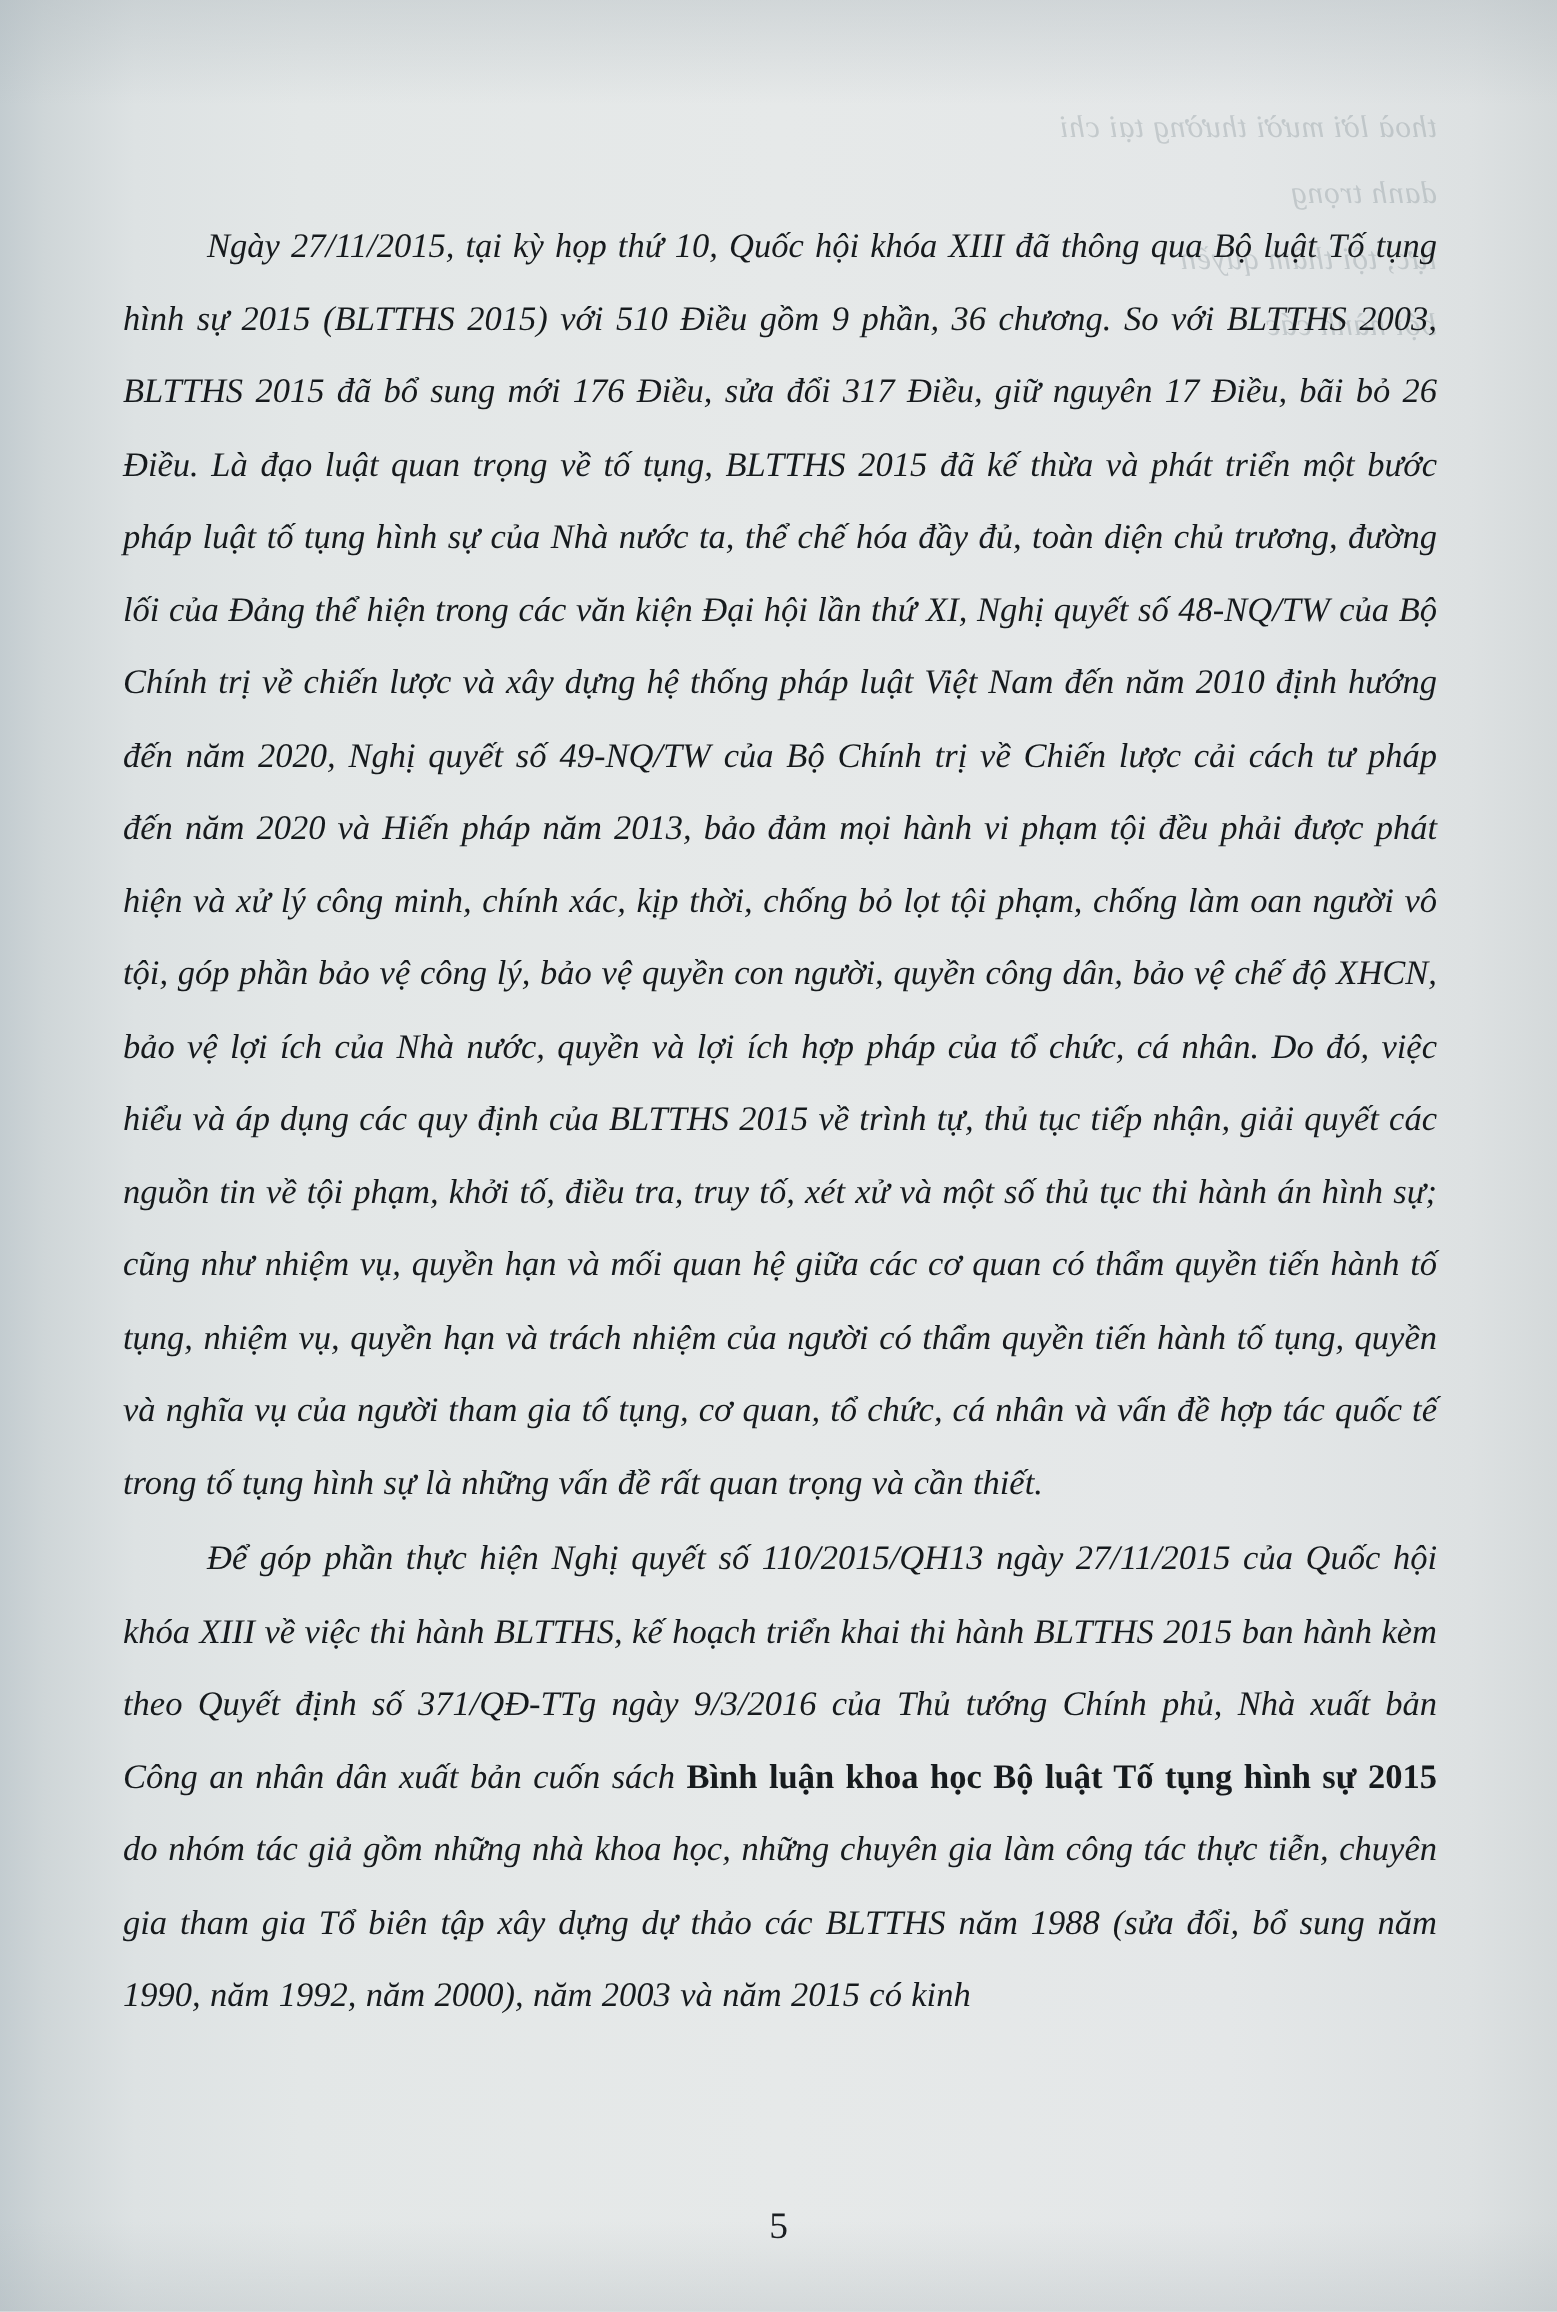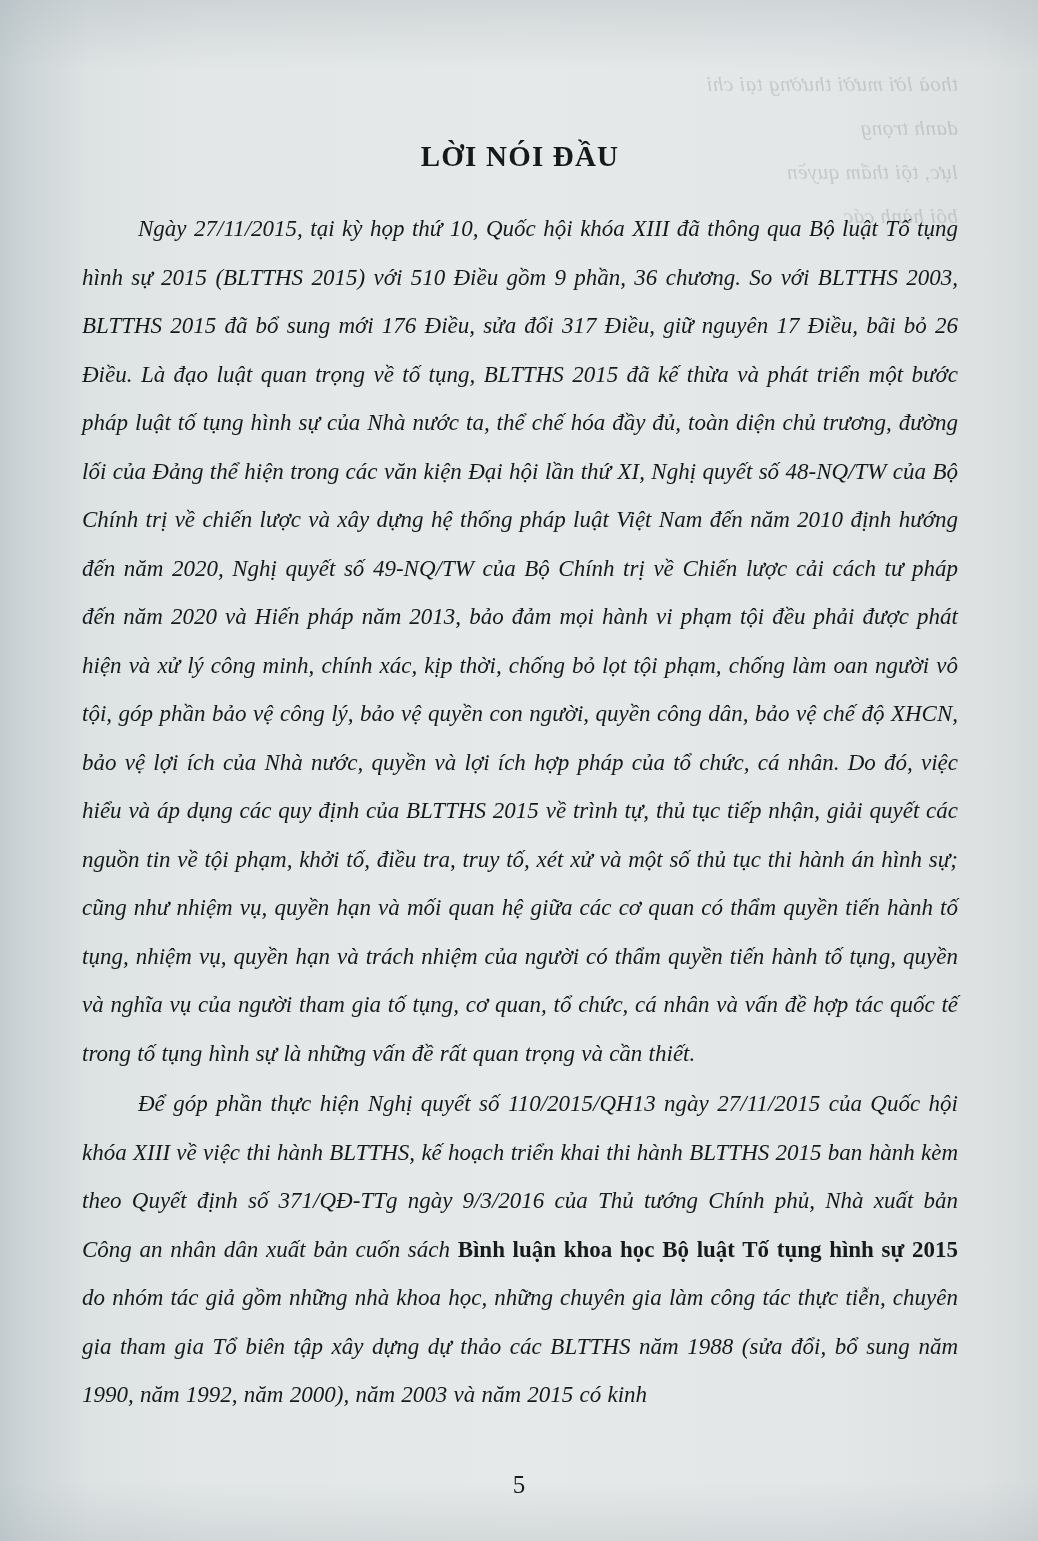--- a/index.html
+++ b/index.html
@@ -109,21 +109,20 @@
 
 <div class="page">
 
   <div class="bleed">thoà lời mười thường tại chi
 danh trọng
 lực, tội thẩm quyền
 bội hành các</div>
 
   <div class="content">
 
-    <h1 class="doc-title">LỜI NÓI ĐẦU</h1>
 
     <p class="para">Ngày 27/11/2015, tại kỳ họp thứ 10, Quốc hội khóa XIII đã thông qua Bộ luật Tố tụng hình sự 2015 (BLTTHS 2015) với 510 Điều gồm 9 phần, 36 chương. So với BLTTHS 2003, BLTTHS 2015 đã bổ sung mới 176 Điều, sửa đổi 317 Điều, giữ nguyên 17 Điều, bãi bỏ 26 Điều. Là đạo luật quan trọng về tố tụng, BLTTHS 2015 đã kế thừa và phát triển một bước pháp luật tố tụng hình sự của Nhà nước ta, thể chế hóa đầy đủ, toàn diện chủ trương, đường lối của Đảng thể hiện trong các văn kiện Đại hội lần thứ XI, Nghị quyết số 48-NQ/TW của Bộ Chính trị về chiến lược và xây dựng hệ thống pháp luật Việt Nam đến năm 2010 định hướng đến năm 2020, Nghị quyết số 49-NQ/TW của Bộ Chính trị về Chiến lược cải cách tư pháp đến năm 2020 và Hiến pháp năm 2013, bảo đảm mọi hành vi phạm tội đều phải được phát hiện và xử lý công minh, chính xác, kịp thời, chống bỏ lọt tội phạm, chống làm oan người vô tội, góp phần bảo vệ công lý, bảo vệ quyền con người, quyền công dân, bảo vệ chế độ XHCN, bảo vệ lợi ích của Nhà nước, quyền và lợi ích hợp pháp của tổ chức, cá nhân. Do đó, việc hiểu và áp dụng các quy định của BLTTHS 2015 về trình tự, thủ tục tiếp nhận, giải quyết các nguồn tin về tội phạm, khởi tố, điều tra, truy tố, xét xử và một số thủ tục thi hành án hình sự; cũng như nhiệm vụ, quyền hạn và mối quan hệ giữa các cơ quan có thẩm quyền tiến hành tố tụng, nhiệm vụ, quyền hạn và trách nhiệm của người có thẩm quyền tiến hành tố tụng, quyền và nghĩa vụ của người tham gia tố tụng, cơ quan, tổ chức, cá nhân và vấn đề hợp tác quốc tế trong tố tụng hình sự là những vấn đề rất quan trọng và cần thiết.</p>
 
     <p class="para"><span>Để góp phần thực hiện Nghị quyết số 110/2015/QH13 ngày 27/11/2015 của Quốc hội khóa XIII về việc thi hành BLTTHS, kế hoạch triển khai thi hành BLTTHS 2015 ban hành kèm theo Quyết định số 371/QĐ-TTg ngày 9/3/2016 của Thủ tướng Chính phủ, Nhà xuất bản Công an nhân dân xuất bản cuốn sách </span><b>Bình luận khoa học Bộ luật Tố tụng hình sự 2015</b><span> do nhóm tác giả gồm những nhà khoa học, những chuyên gia làm công tác thực tiễn, chuyên gia tham gia Tổ biên tập xây dựng dự thảo các BLTTHS năm 1988 (sửa đổi, bổ sung năm 1990, năm 1992, năm 2000), năm 2003 và năm 2015 có kinh</span></p>
 
   </div>
 
   <div class="page-number">5</div>
 
 </div>

